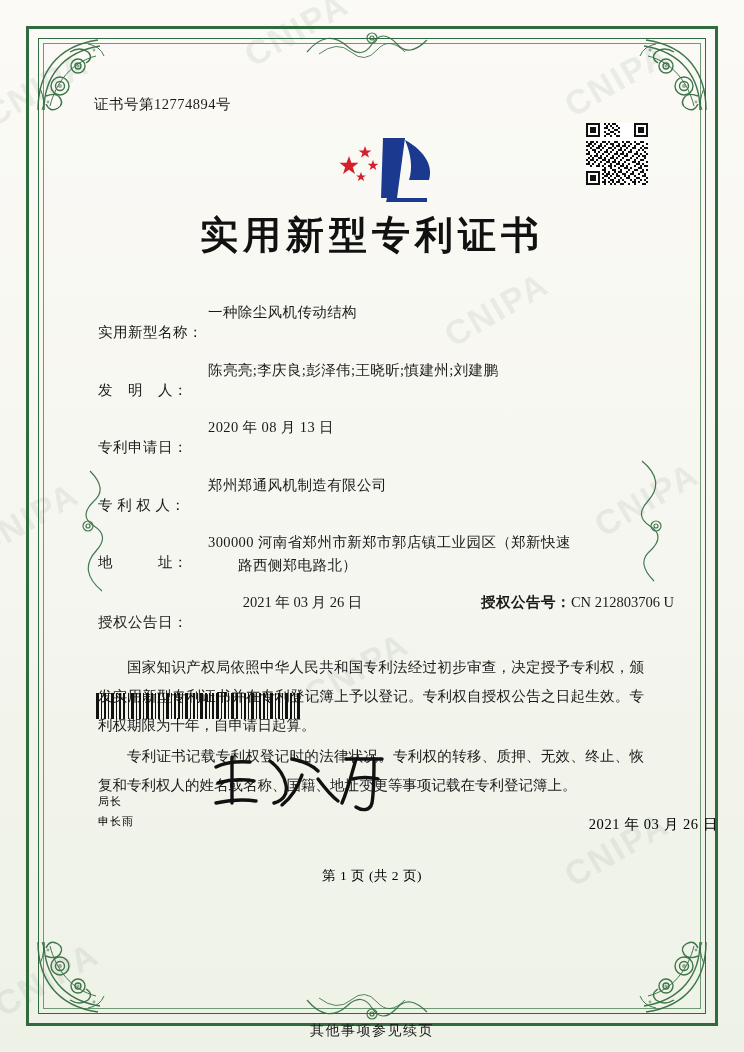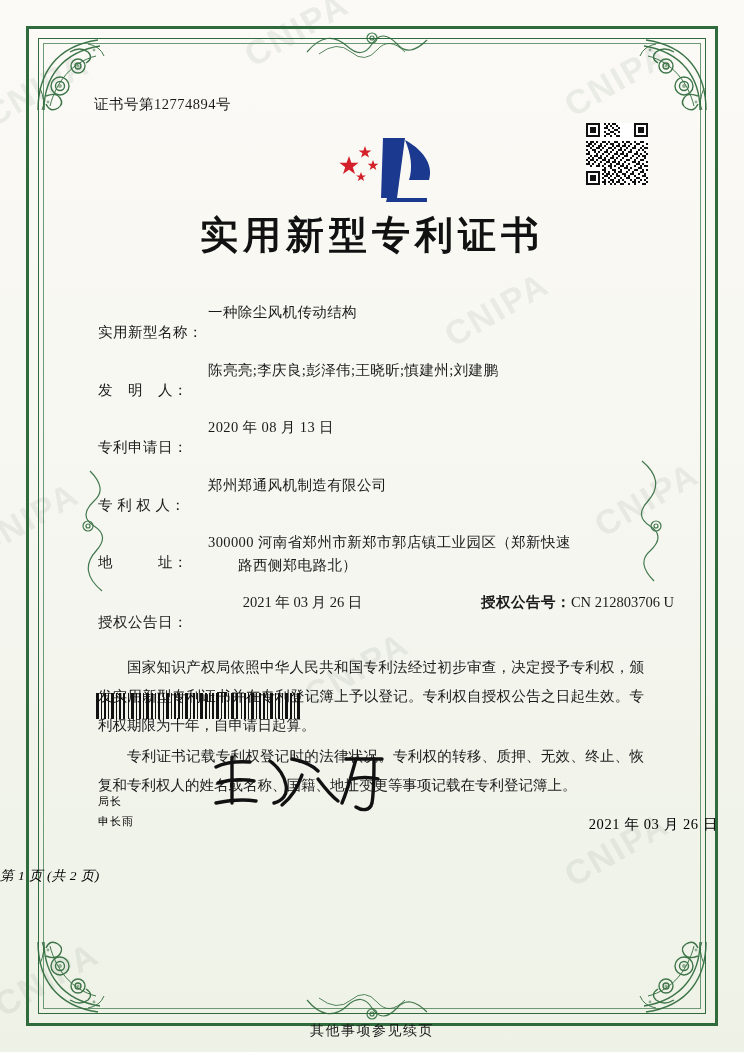--- a/index.html
+++ b/index.html
@@ -217,24 +217,23 @@
     top: 815px;
     font-size: 14.5px;
     letter-spacing: 0.6px;
   }
 
   .page-num {
     position: absolute;
     left: 0;
     right: 0;
     top: 867px;
-    text-align: left;
+    text-align: center;
     font-size: 13.5px;
     letter-spacing: 0.5px;
-    font-style: italic;
   }
 
   .footnote {
     position: absolute;
     left: 0;
     right: 0;
     bottom: 12px;
     text-align: center;
     font-size: 14px;
     letter-spacing: 1.5px;

